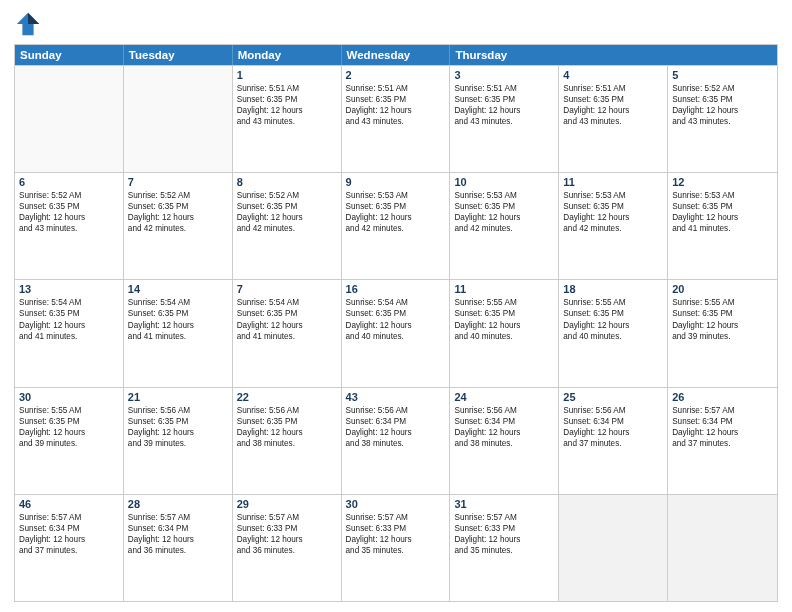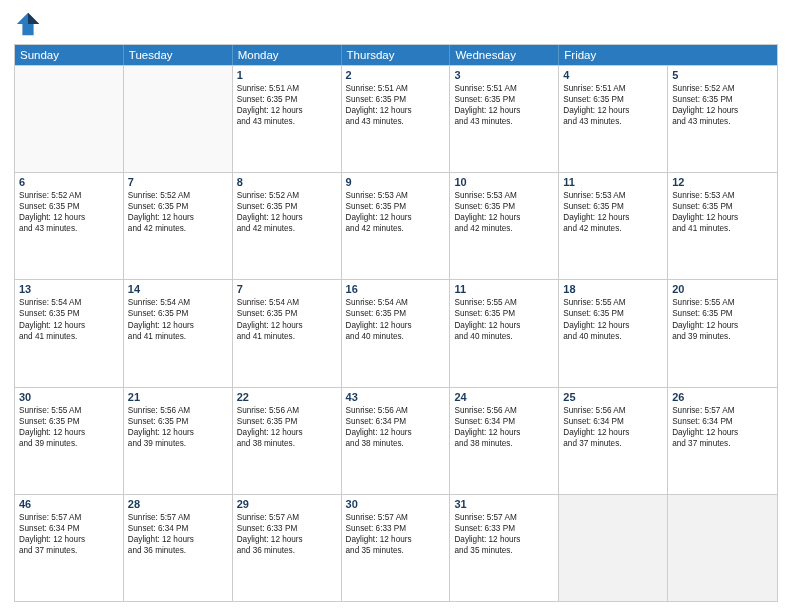--- a/index.html
+++ b/index.html
@@ -61,21 +61,21 @@
       border: 1px solid #ccc;
     }
     .cal-header-row {
       display: grid;
       grid-template-columns: repeat(7, 1fr);
       background: #2a7abf;
     }
     .cal-header-cell {
       color: #fff;
       font-size: 11.5px;
-      font-weight: normal;
+      font-weight: bold;
       padding: 4px 5px;
       text-align: left;
       border-right: 1px solid #5599cc;
     }
     .cal-header-cell:last-child { border-right: none; }
     .cal-body {
       flex: 1;
       display: flex;
       flex-direction: column;
     }
@@ -127,23 +127,22 @@
       <div class="month-title"></div>
       <div class="location-title"></div>
     </div>
   </div>
 
   <div class="calendar">
     <div class="cal-header-row">
     <div class="cal-header-cell">Sunday</div>
         <div class="cal-header-cell">Tuesday</div>
         <div class="cal-header-cell">Monday</div>
+        <div class="cal-header-cell">Wednesday</div>
         <div class="cal-header-cell">Thursday</div>
-        <div class="cal-header-cell">Wednesday</div>
-        <div class="cal-header-cell">Friday</div>
       </div>
     <div class="cal-body">
     <div class="cal-week">
           <div class="cal-cell empty"></div>
           <div class="cal-cell empty"></div>
           <div class="cal-cell">
             <div class="day-num">1</div>
             <div class="cell-line">Sunrise: 5:51 AM</div>
             <div class="cell-line">Sunset: 6:35 PM</div>
             <div class="cell-line">Daylight: 12 hours</div>

